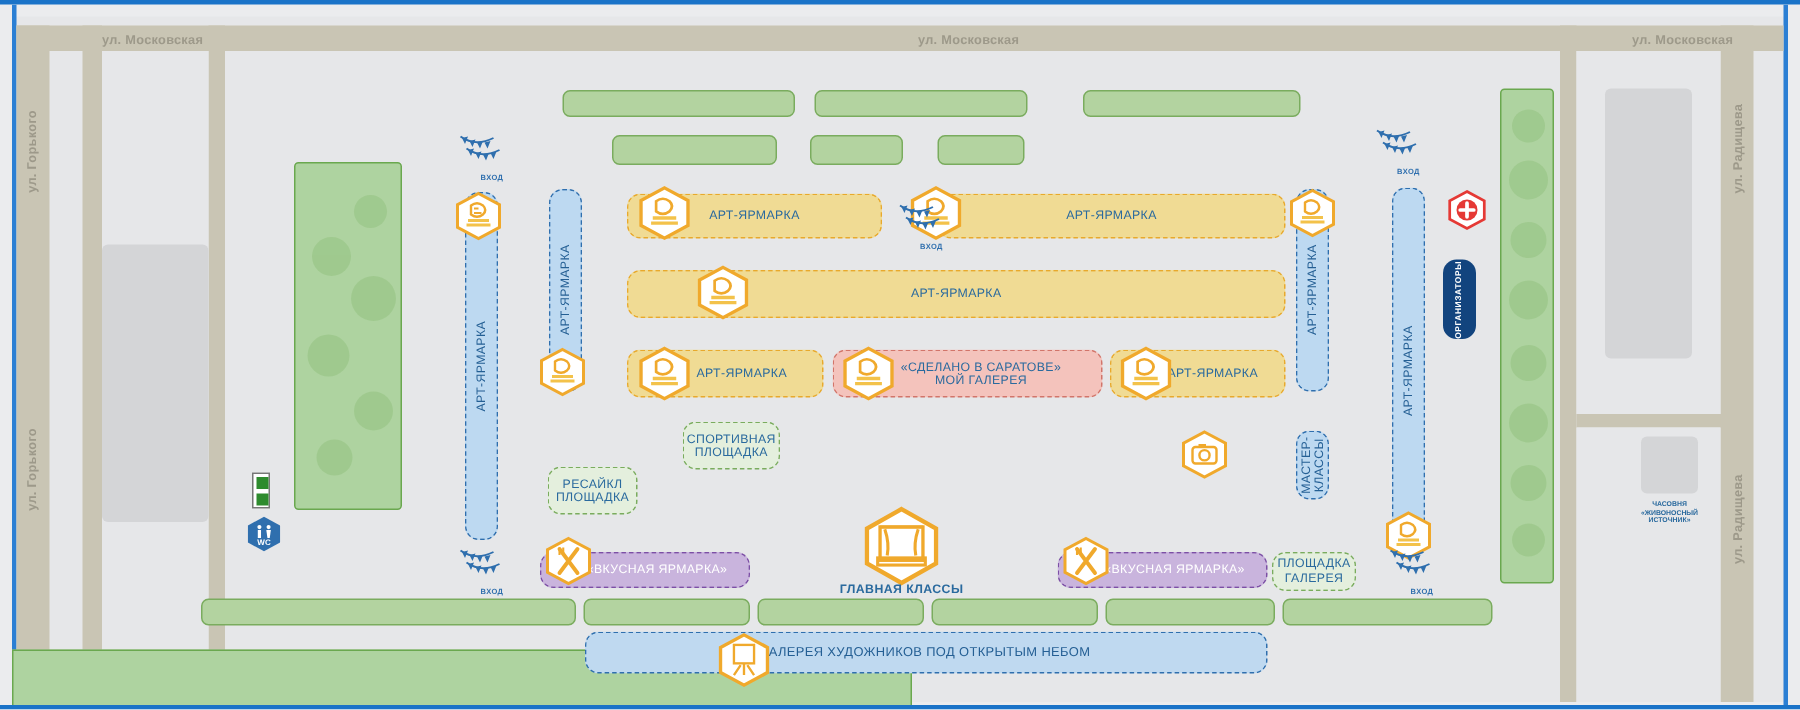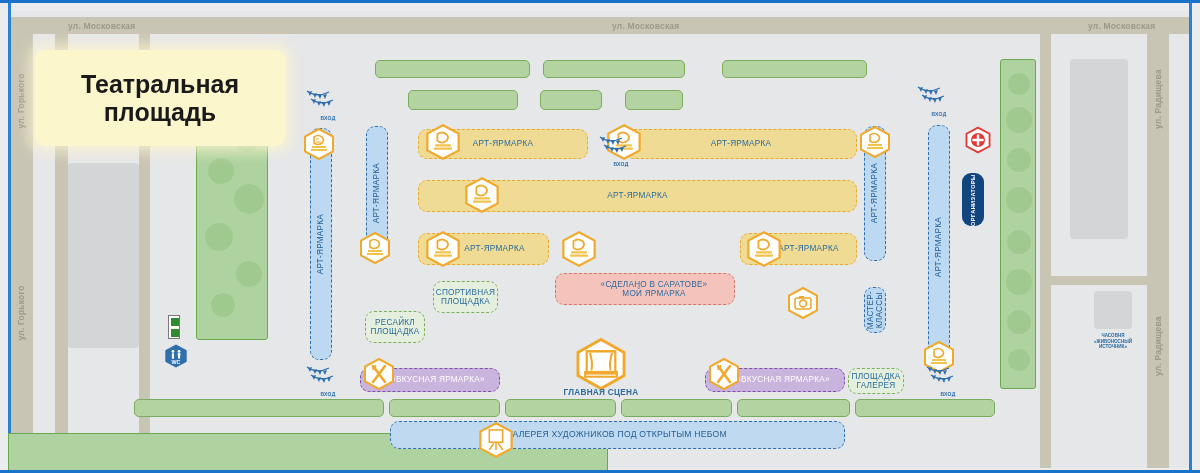--- a/index.html
+++ b/index.html
@@ -26,21 +26,21 @@
   .pav{border-radius:9px;display:flex;align-items:center;justify-content:center;
        text-align:center;line-height:1.12;}
   .pav span{font-size:8.2px;font-weight:normal;letter-spacing:.25px;}
 
   .art-y{background:#f0db94;border:1.6px dashed #e8a92c;}
   .art-y span{color:#2a6a9e;}
 
   .art-b{background:#bdd9f1;border:1.6px dashed #2f6fae;}
   .art-b span{color:#245f94;}
 
-  .made{background:#f4c3bc;border:1.6px dashed #d2756a;margin-top:40px;}
+  .made{background:#f4c3bc;border:1.6px dashed #d2756a;}
   .made span{color:#2a6a9e;}
 
   .tasty{background:#c9b4dd;border:1.6px dashed #7c4fa5;}
   .tasty span{color:#fff;}
 
   .green-box{background:#e4efdd;border:1.6px dashed #7aac5e;}
   .green-box span{color:#2a6a9e;}
 
   .gallery{background:#bfd9f0;border:1.6px dashed #2f6fae;}
   .gallery span{color:#245f94;font-size:8.6px;}
@@ -172,31 +172,31 @@
     <span>АРТ-ЯРМАРКА</span>
   </div>
   <div class="abs pav art-y" style="left:418px;top:230px;width:131px;height:32px;">
     <span style="margin-left:22px;">АРТ-ЯРМАРКА</span>
   </div>
   <div class="abs pav art-y" style="left:740px;top:230px;width:117px;height:32px;">
     <span style="margin-left:20px;">АРТ-ЯРМАРКА</span>
   </div>
 
   <div class="abs pav made" style="left:555px;top:230px;width:180px;height:32px;">
-    <span style="margin-left:18px;"><span>«СДЕЛАНО В САРАТОВЕ»</span><br><span>МОЙ ЯРМАРКА</span></span>
+    <span style="margin-left:18px;"><span>«СДЕЛАНО В САРАТОВЕ»</span><br><span>МОЙ ГАЛЕРЕЯ</span></span>
   </div>
 
   <div class="abs pav tasty" style="left:360px;top:365px;width:140px;height:24px;">
     <span style="margin-left:16px;">«ВКУСНАЯ ЯРМАРКА»</span>
   </div>
   <div class="abs pav tasty" style="left:705px;top:365px;width:140px;height:24px;">
     <span style="margin-left:16px;">«ВКУСНАЯ ЯРМАРКА»</span>
   </div>
 
-  <div class="abs pav green-box" style="left:433px;top:278px;width:65px;height:32px;">
+  <div class="abs pav green-box" style="left:455px;top:278px;width:65px;height:32px;">
     <span><span>СПОРТИВНАЯ</span><br><span>ПЛОЩАДКА</span></span>
   </div>
   <div class="abs pav green-box" style="left:365px;top:308px;width:60px;height:32px;">
     <span><span>РЕСАЙКЛ</span><br><span>ПЛОЩАДКА</span></span>
   </div>
   <div class="abs pav green-box" style="left:848px;top:365px;width:56px;height:26px;">
     <span style="font-size:7px;"><span>ПЛОЩАДКА</span><br><span>ГАЛЕРЕЯ</span></span>
   </div>
 
   <div class="abs pav gallery" style="left:390px;top:418px;width:455px;height:28px;">
@@ -291,21 +291,21 @@
   </div>
 
   <div class="hex" style="left:573px;top:334px;width:56px;height:54px;">
     <svg width="56" height="54" viewBox="0 0 34 34">
       <polygon points="17,1.5 31.5,9.7 31.5,24.3 17,32.5 2.5,24.3 2.5,9.7" fill="#fff" stroke="#f0a92c" stroke-width="1.8"></polygon>
       <rect x="8" y="9" width="18" height="14" fill="none" stroke="#f0a92c" stroke-width="1.4"></rect>
       <path d="M8 9 h18 M10 10 q2 6 1 11 M24 10 q-2 6-1 11" stroke="#f0a92c" stroke-width="1.3" fill="none"></path>
       <rect x="7" y="22" width="20" height="3" fill="none" stroke="#f0a92c" stroke-width="1.3"></rect>
     </svg>
   </div>
-  <div class="abs caption" style="left:545px;top:385px;width:112px;">ГЛАВНАЯ СЦЕНА</div>
+  <div class="abs caption" style="left:545px;top:385px;width:112px;">ГЛАВНАЯ КЛАССЫ</div>
 
   <div class="hex" style="left:477px;top:417px;width:38px;height:40px;">
     <svg width="38" height="40" viewBox="0 0 34 34">
       <polygon points="17,2 31,9.5 31,24.5 17,32 3,24.5 3,9.5" fill="#fff" stroke="#f0a92c" stroke-width="2"></polygon>
       <rect x="11" y="8" width="12" height="11" fill="none" stroke="#f0a92c" stroke-width="1.4"></rect>
       <path d="M17 19 v7 M11 26 l4-6 M23 26 l-4-6" stroke="#f0a92c" stroke-width="1.4"></path>
     </svg>
   </div>
 
   <div class="hex" style="left:786px;top:283px;width:34px;height:34px;">
@@ -387,17 +387,14 @@
         <path d="M6 14 q10 7 22 1" stroke="#2f6fae" stroke-width="1.3" fill="none"></path>
         <path d="M7 15l2 4 2-5z M12 17l2 4 2-5z M17 18l2 4 2-5z M22 17l2 4 2-5z" fill="#2f6fae"></path>
       </svg>
     <div class="flag-cap">ВХОД</div>
   </div>
 
   <div class="abs chapel-cap" style="left:1083px;top:330px;width:60px;">
     <span>ЧАСОВНЯ</span><br><span>«ЖИВОНОСНЫЙ</span><br><span>ИСТОЧНИК»</span>
   </div>
 
-  <div class="abs" id="title-plate">
-    <span><span>Театральная</span><br><span>площадь</span></span>
-  </div>
 
 </div>
 
 </body></html>

